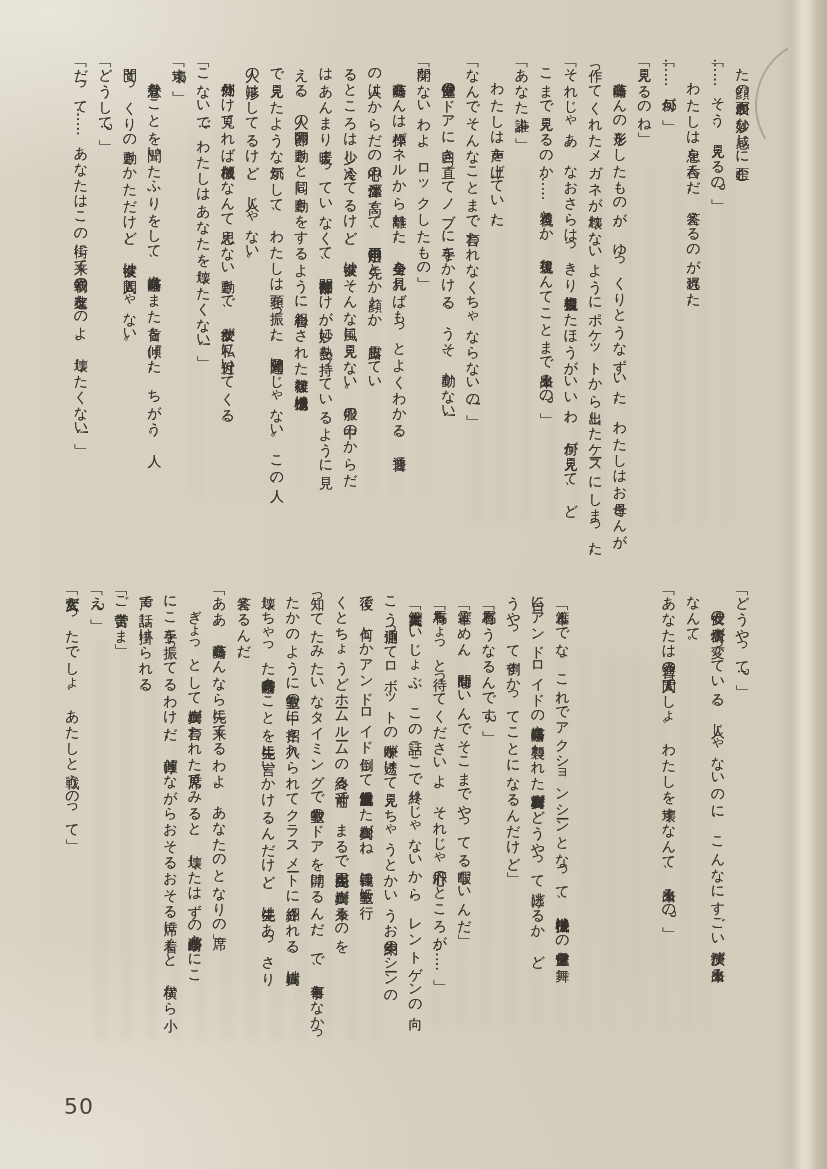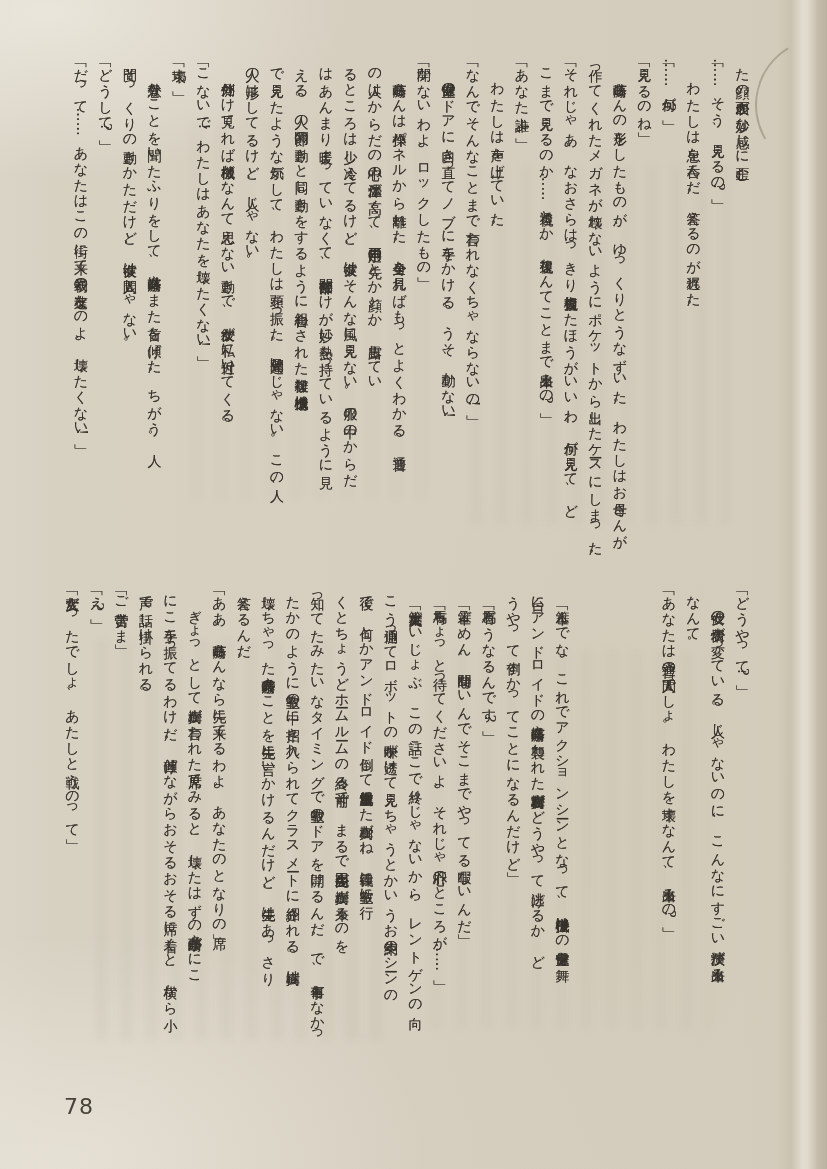--- a/index.html
+++ b/index.html
@@ -166,15 +166,15 @@
       <div class="line">答えるんだ。</div>
       <div class="line">「ああ、藤崎さんなら先に来てるわよ。あなたのとなりの席」</div>
       <div class="line indent">ぎょっとして真樹が言われた席見てみると、壊したはずの藤崎奈々がにこ</div>
       <div class="line">にこ手を振ってるわけだ。首傾げながらおそるおそる席に着くと、横から小</div>
       <div class="line">声で話し掛けられる。</div>
       <div class="line">「ご苦労さま」</div>
       <div class="line">「え?」</div>
       <div class="line">「大変だったでしょ、あたしと戦うのって」</div>
     </div>
 
-  <div class="page-number">78</div>
+  <div class="page-number">50</div>
 
 </div>
 
 </body></html>

